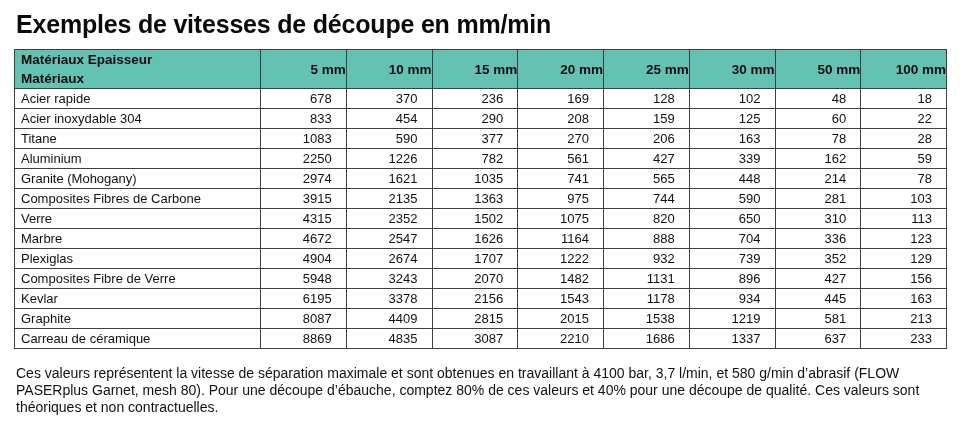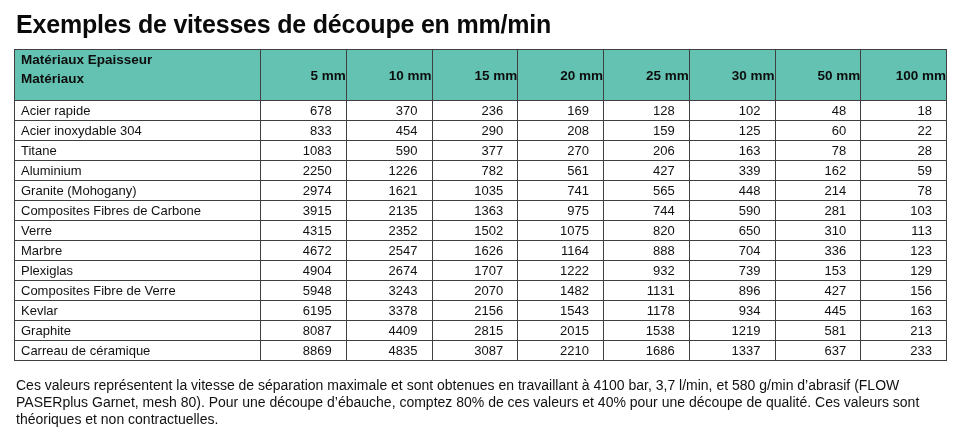--- a/index.html
+++ b/index.html
@@ -45,21 +45,21 @@
     color: #0d0d0d;
     font-weight: bold;
     font-size: 13.5px;
     text-align: right;
     height: 34px;
     line-height: 16px;
     vertical-align: middle;
   }
   thead th.matcol {
     text-align: left;
-    padding: 0 0 12px 6px;
+    padding: 0 0 0 6px;
     vertical-align: middle;
     margin-left: 38px;
   }
   thead th.matcol .l1 { display: block; }
   thead th.matcol .l2 { display: block; }
   tbody td.mat {
     text-align: left;
     padding-left: 6px;
     font-size: 13px;
     margin-left: 23px;
@@ -204,21 +204,21 @@
         <td class="num">123</td>
       </tr>
       <tr>
         <td class="mat">Plexiglas</td>
         <td class="num">4904</td>
         <td class="num">2674</td>
         <td class="num">1707</td>
         <td class="num">1222</td>
         <td class="num">932</td>
         <td class="num">739</td>
-        <td class="num">153</td>
+        <td class="num">352</td>
         <td class="num">129</td>
       </tr>
       <tr>
         <td class="mat">Composites Fibre de Verre</td>
         <td class="num">5948</td>
         <td class="num">3243</td>
         <td class="num">2070</td>
         <td class="num">1482</td>
         <td class="num">1131</td>
         <td class="num">896</td>

